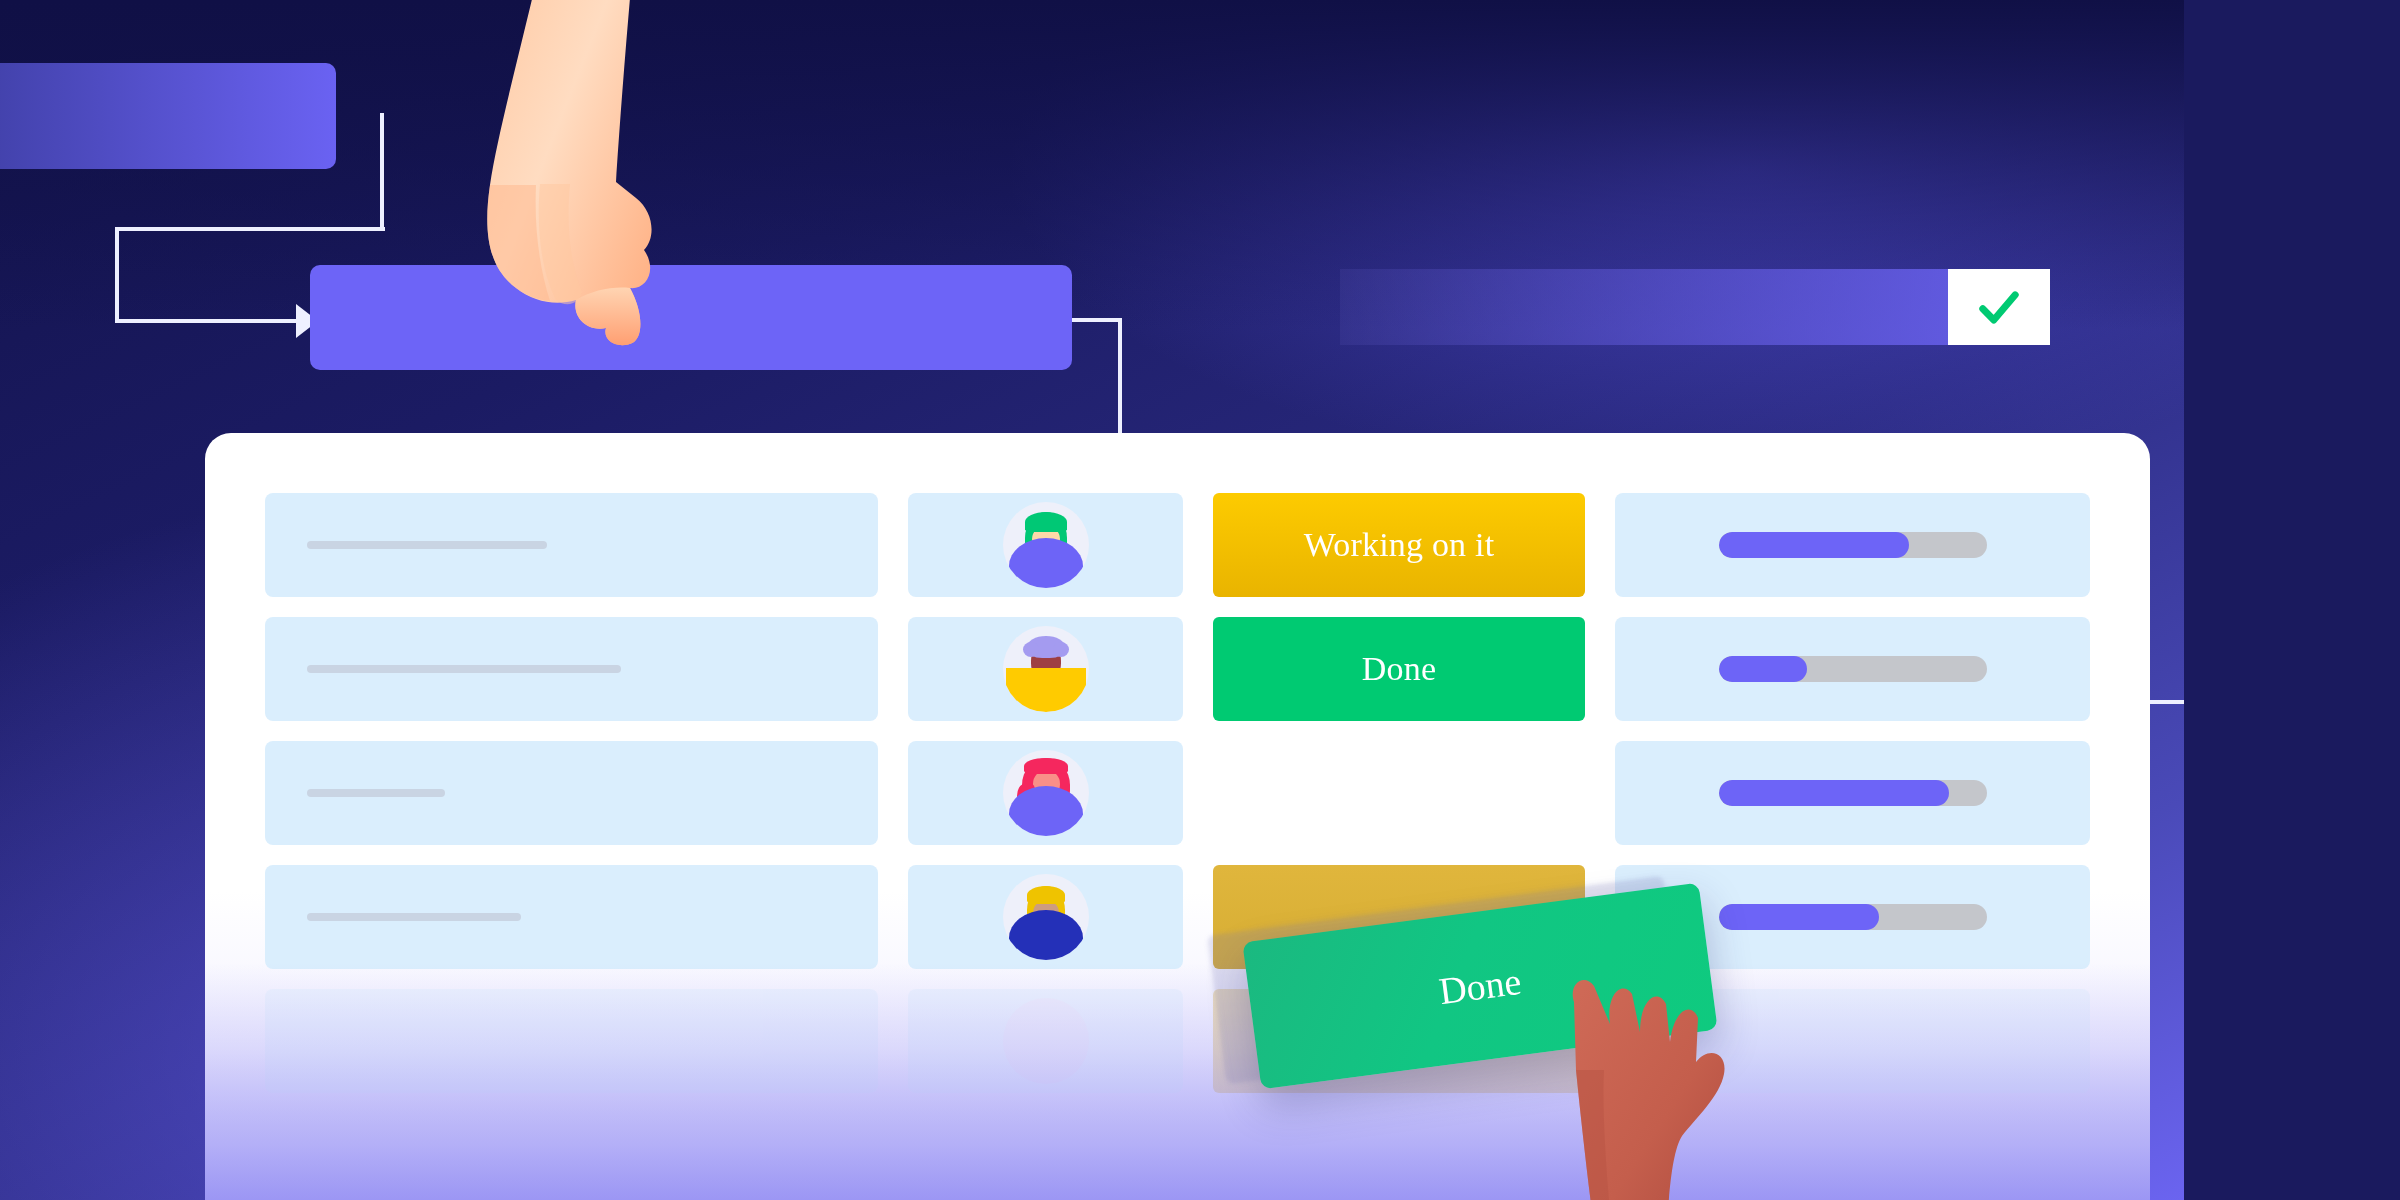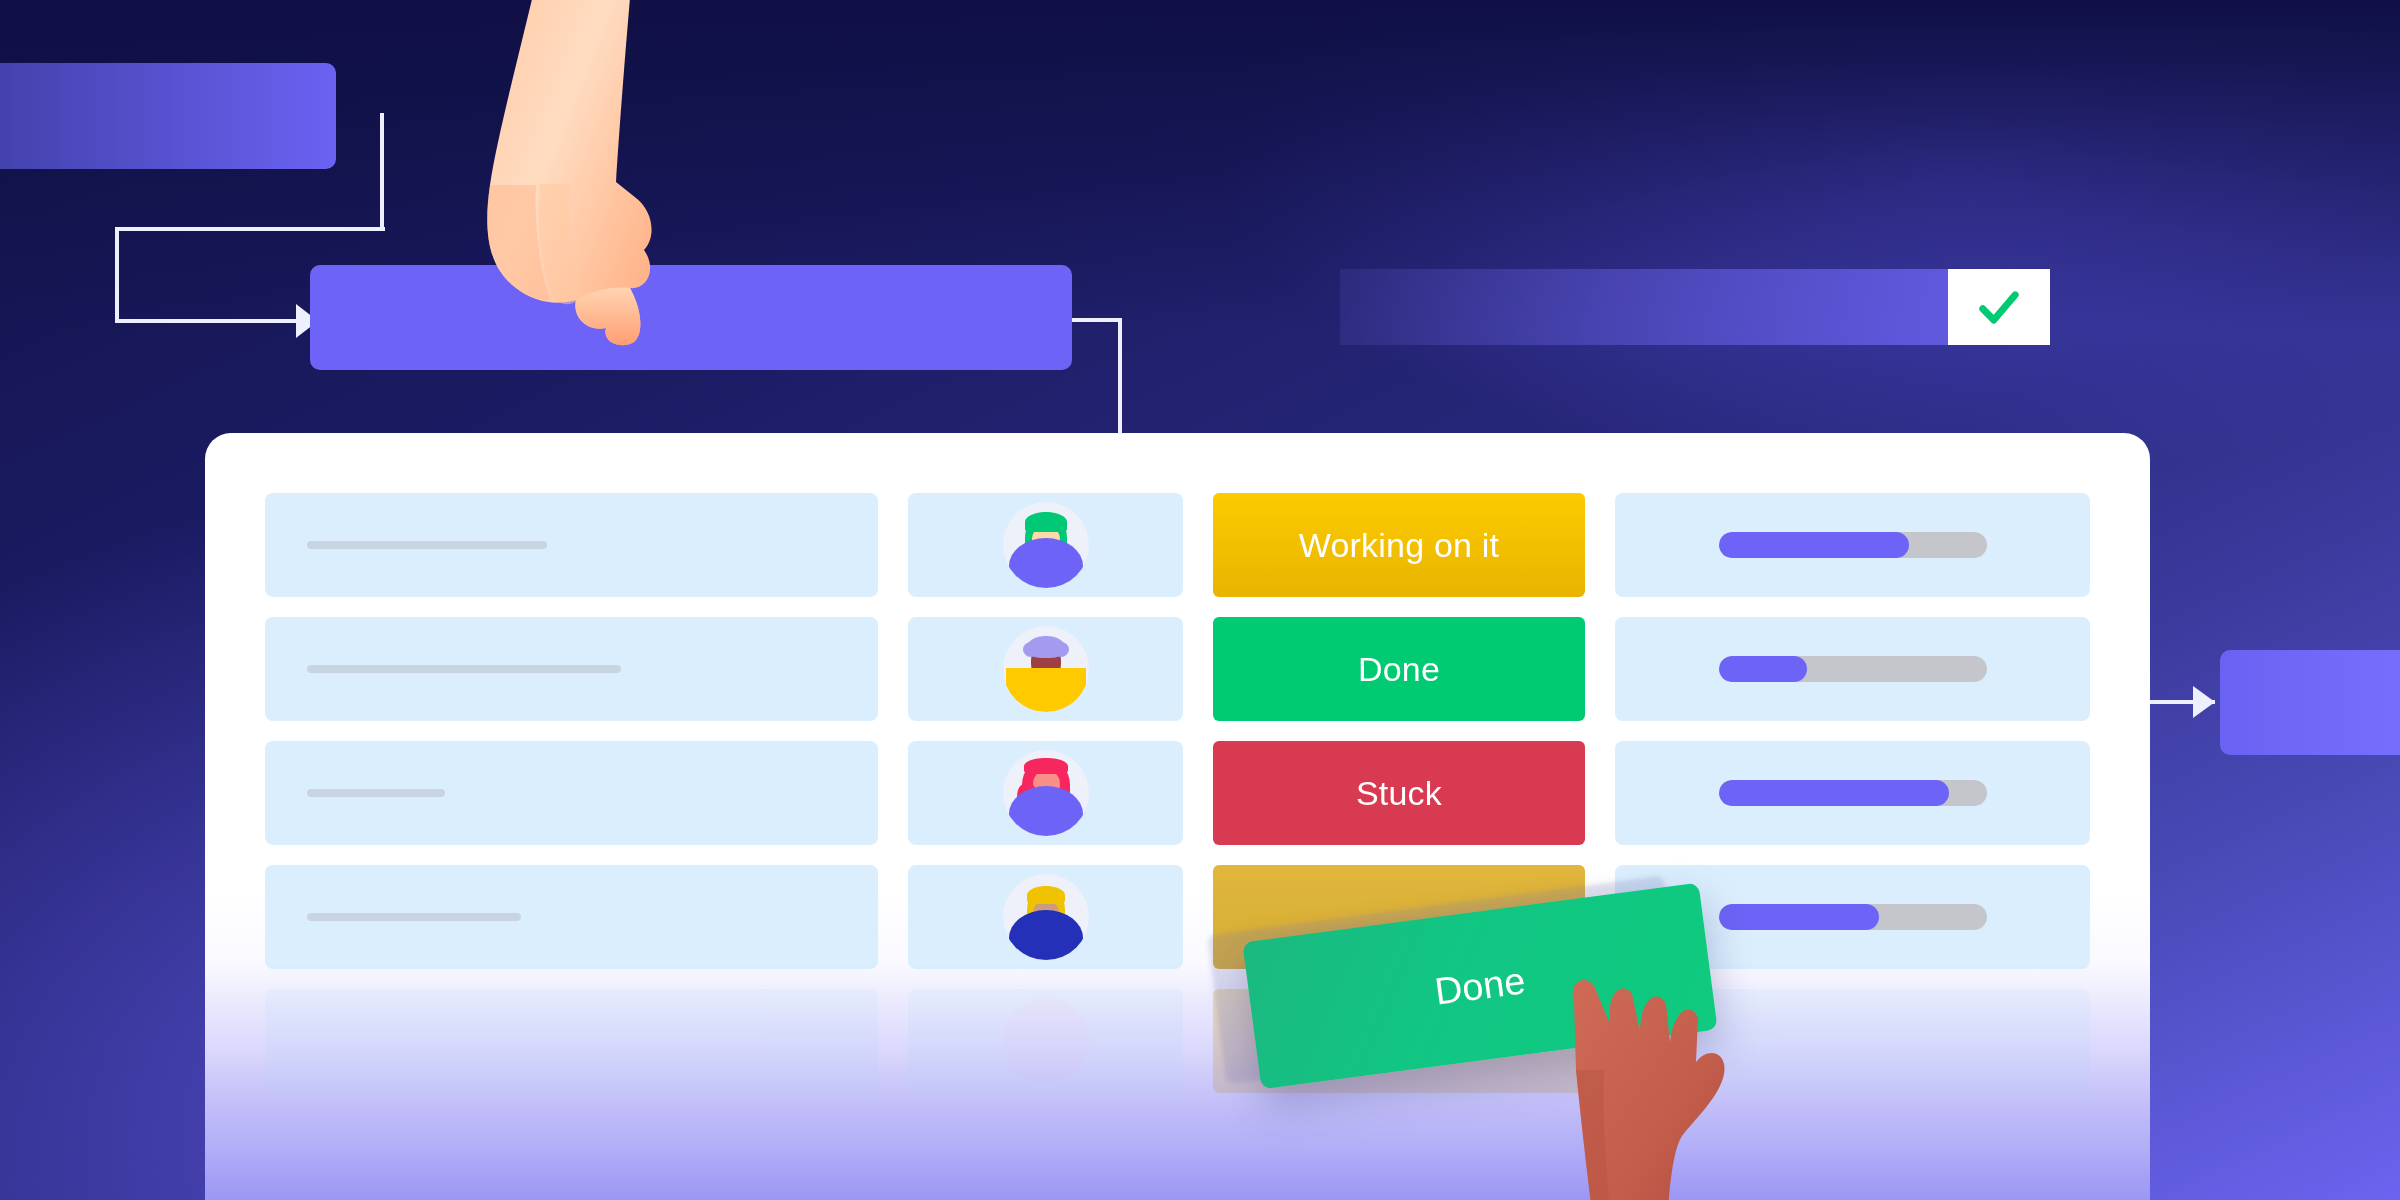--- a/index.html
+++ b/index.html
@@ -2,21 +2,21 @@
 <html><head>
 <meta charset="utf-8">
 <style>
   * { margin:0; padding:0; box-sizing:border-box; }
   html,body { width:2400px; height:1200px; overflow:hidden; }
   body {
     font-family:"Liberation Sans", sans-serif;
     background:#1a1a5e;
     position:relative;
   }
-  #stage { position:absolute; inset:0; width:2400px; height:1200px; overflow:hidden; }
+  #stage { position:absolute; inset:0; width:2184px; height:1200px; overflow:hidden;font-family:Liberation Serif, serif; }
 
   
   .bg-base {
     position:absolute; inset:0;
     background:
       linear-gradient(155deg,#12124a 0%, #1b1b63 28%, #2b2b82 58%, #4a4ab8 82%, #6b64f0 100%);
   }
   .bg-glow-tr {
     position:absolute; right:-120px; top:-180px; width:1400px; height:700px;
     background:radial-gradient(ellipse at 60% 50%, rgba(92,86,230,.55) 0%, rgba(92,86,230,0) 62%);
@@ -244,23 +244,20 @@
         </div>
         <div class="cell c-avatar">
           <div class="avatar">
             <div class="av-hair" style="left:19px;top:8px;width:48px;height:54px;background:#f5275e;border-radius:50% 50% 40% 40%;"></div>
             <div class="av-face" style="left:30px;top:20px;width:27px;height:28px;background:#f98f88;"></div>
             <div class="av-hair" style="left:21px;top:8px;width:44px;height:16px;background:#f5275e;border-radius:50% 50% 20% 20%;"></div>
             <div class="av-cap" style="left:14px;top:34px;width:18px;height:30px;background:#f5275e;border-radius:40% 20% 50% 50%;"></div>
             <div class="av-body" style="background:#6d64f7;"></div>
           </div>
         </div>
-        <div class="cell c-status">
-          <div class="status st-stuck">Stuck</div>
-        </div>
         <div class="cell c-prog">
           <div class="prog-track">
             <div class="prog-fill" style="width:86%;"></div>
           </div>
         </div>
       </div>
 
       <div class="row">
         <div class="cell c-task">
           <div class="title-line" style="left:42px;top:48px;width:214px;"></div>

